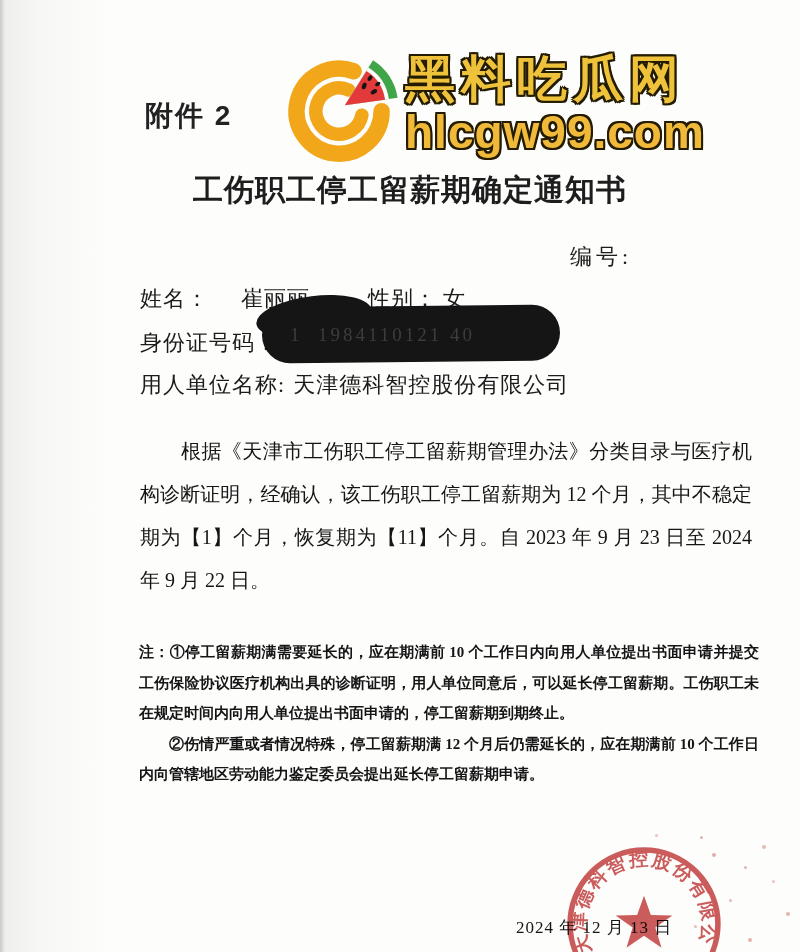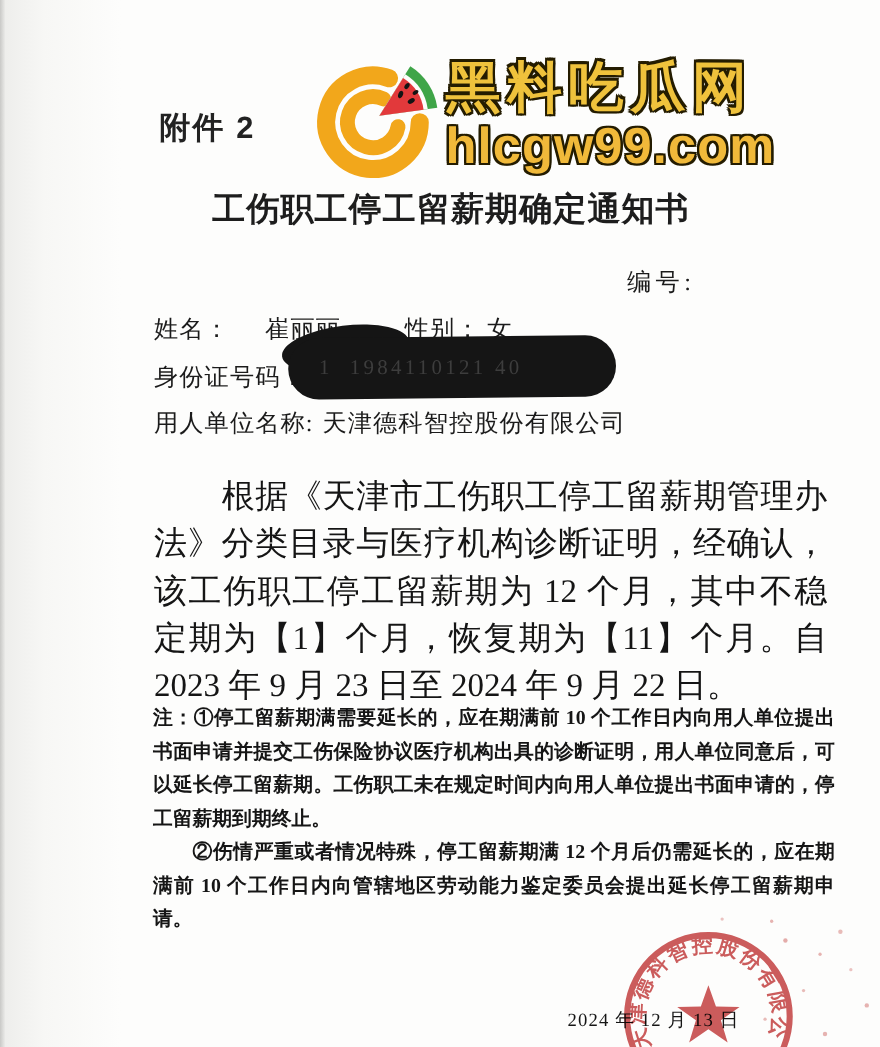--- a/index.html
+++ b/index.html
@@ -69,26 +69,26 @@
   .redaction-lobe {
     position: absolute; left: 256px; top: 296px; width: 116px; height: 42px;
     background: #151515; border-radius: 50%; transform: rotate(-7deg); z-index: 2;
   }
   .redaction-digits {
     position: absolute; left: 290px; top: 324px; z-index: 3;
     color: #3d3d3d; font-size: 19px; letter-spacing: 3px; white-space: pre;
   }
   .body-paragraph {
     position: absolute; left: 140px; top: 430px; width: 612px;
-    font-size: 30px; line-height: 43px; text-indent: 2.05em;
+    font-size: 20px; line-height: 43px; text-indent: 2.05em;
     text-align: justify; color: #151515;
   }
   .notes {
     position: absolute; left: 139px; top: 637px; width: 620px;
-    font-size: 18px; line-height: 30.5px; color: #151515;
+    font-size: 15px; line-height: 30.5px; color: #151515;
     font-weight: 600;
   }
   .notes p { margin: 0; text-align: justify; }
   .notes p.indented { text-indent: 2em; }
   
   .stamp {
     position: absolute; left: 563px; top: 843px; width: 162px; height: 162px;
     mix-blend-mode: multiply; opacity: 0.92; z-index: 4;
   }
   .seal-overlay-text {

